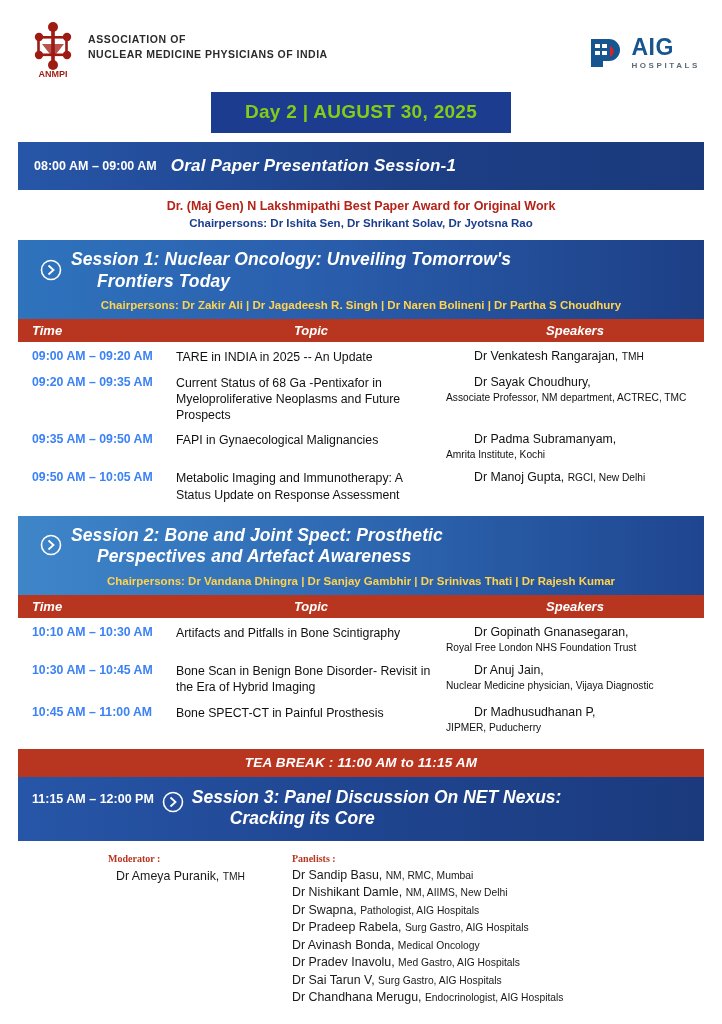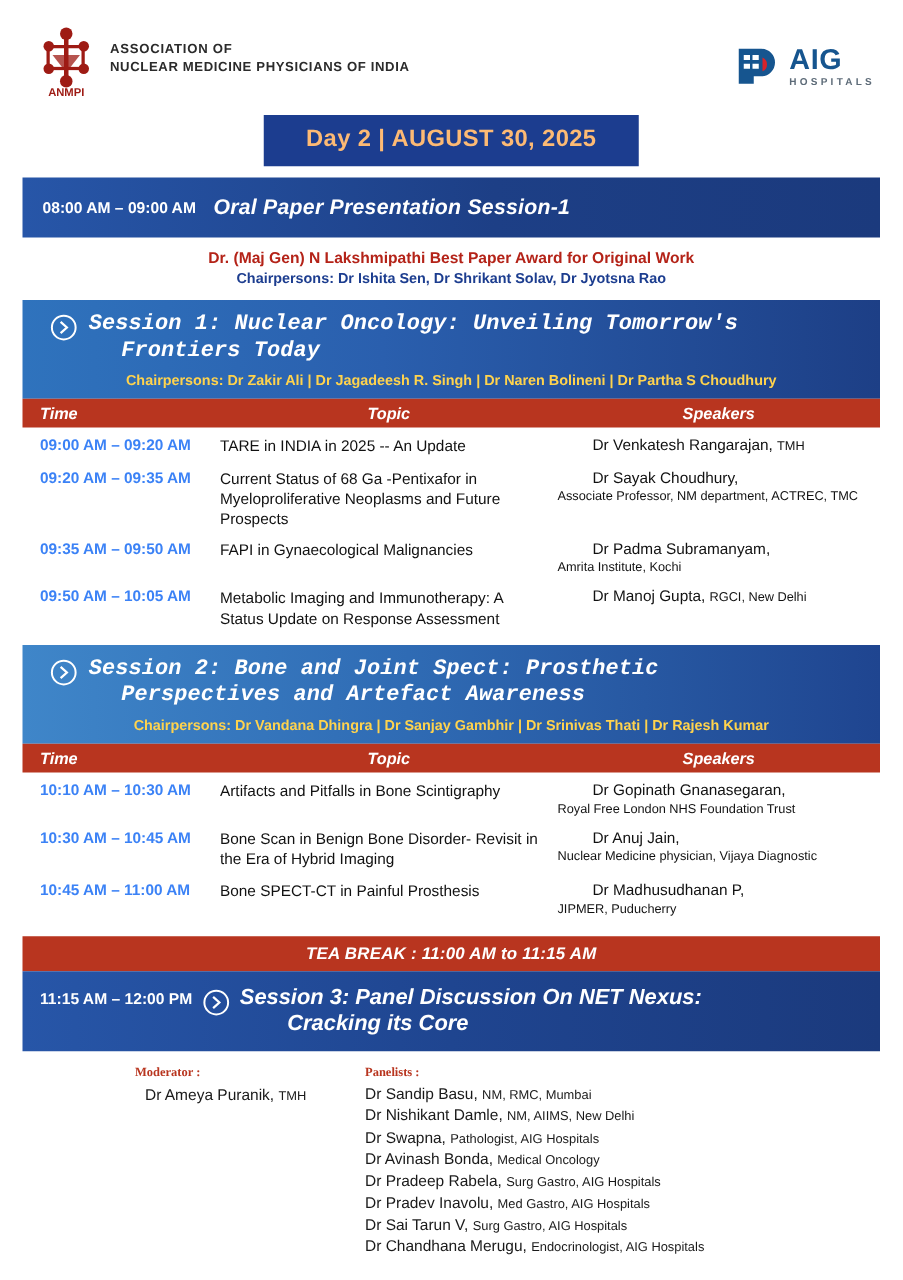--- a/index.html
+++ b/index.html
@@ -78,21 +78,21 @@
   }
 
   
   .day-banner-wrap {
     display: flex;
     justify-content: center;
     margin-top: 6px;
   }
   .day-banner {
     background: #1c3d8f;
-    color: #fdba74;
+    color: #84cc16;
     font-size: 19px;
     font-weight: bold;
     letter-spacing: 0.3px;
     padding: 9px 34px 10px 34px;
     text-align: center;
   }
 
   
   .strip {
     margin-top: 9px;
@@ -135,24 +135,23 @@
     margin-top: 11px;
     background: linear-gradient(90deg, #2f73bd 0%, #2a5fae 42%, #1d3f86 100%);
     color: #ffffff;
     padding: 9px 10px 8px 10px;
   }
   .session-head.alt {
     background: linear-gradient(90deg, #3f86c9 0%, #2f6bb4 45%, #1f4590 100%);
   }
   .session-title-row {
     display: flex;
-    align-items: flex-start;
+    align-items: center;
     gap: 9px;
     padding-left: 12px;
-    font-family: Liberation Mono, monospace;
   }
   .chev {
     flex: none;
     margin-top: 2px;
   }
   .session-title {
     font-size: 17.5px;
     font-weight: bold;
     font-style: italic;
     line-height: 1.24;
@@ -467,28 +466,28 @@
       </div>
       <div>
         <span class="nmb">Dr Nishikant Damle,</span>
         <span class="small">NM, AIIMS, New Delhi</span>
       </div>
       <div>
         <span class="nmb">Dr Swapna,</span>
         <span class="small">Pathologist, AIG Hospitals</span>
       </div>
       <div>
+        <span class="nmb">Dr Pradeep Rabela,</span>
+        <span class="small">Surg Gastro, AIG Hospitals</span>
+      </div>
+      <div>
         <span class="nmb">Dr Avinash Bonda,</span>
         <span class="small">Medical Oncology</span>
       </div>
       <div>
-        <span class="nmb">Dr Pradeep Rabela,</span>
-        <span class="small">Surg Gastro, AIG Hospitals</span>
-      </div>
-      <div>
         <span class="nmb">Dr Pradev Inavolu,</span>
         <span class="small">Med Gastro, AIG Hospitals</span>
       </div>
       <div>
         <span class="nmb">Dr Sai Tarun V,</span>
         <span class="small">Surg Gastro, AIG Hospitals</span>
       </div>
       <div>
         <span class="nmb">Dr Chandhana Merugu,</span>
         <span class="small">Endocrinologist, AIG Hospitals</span>

